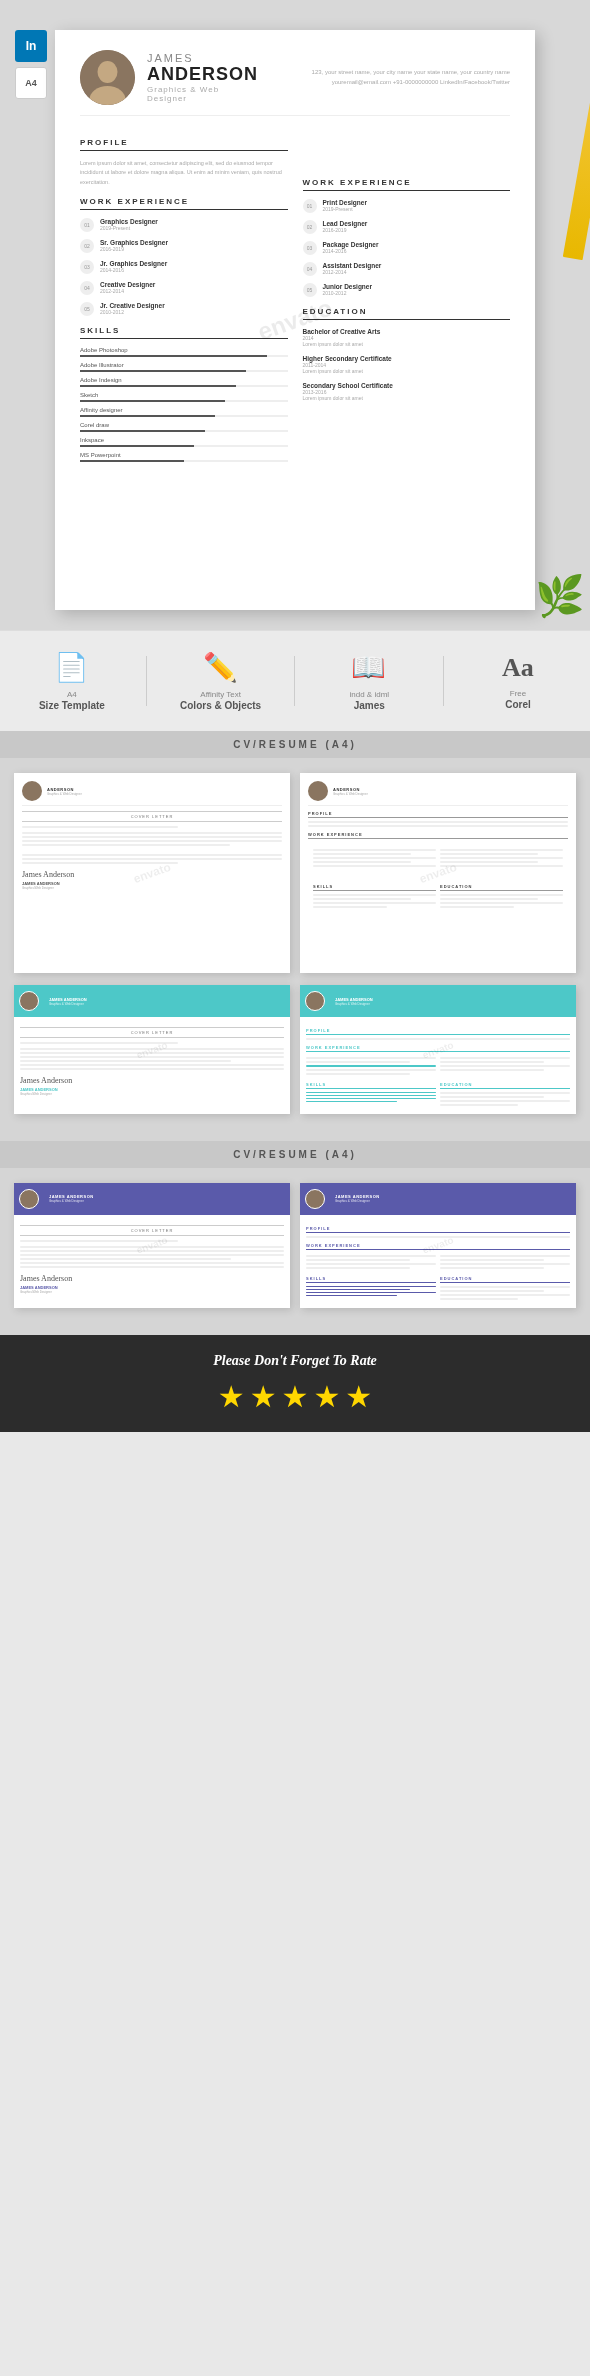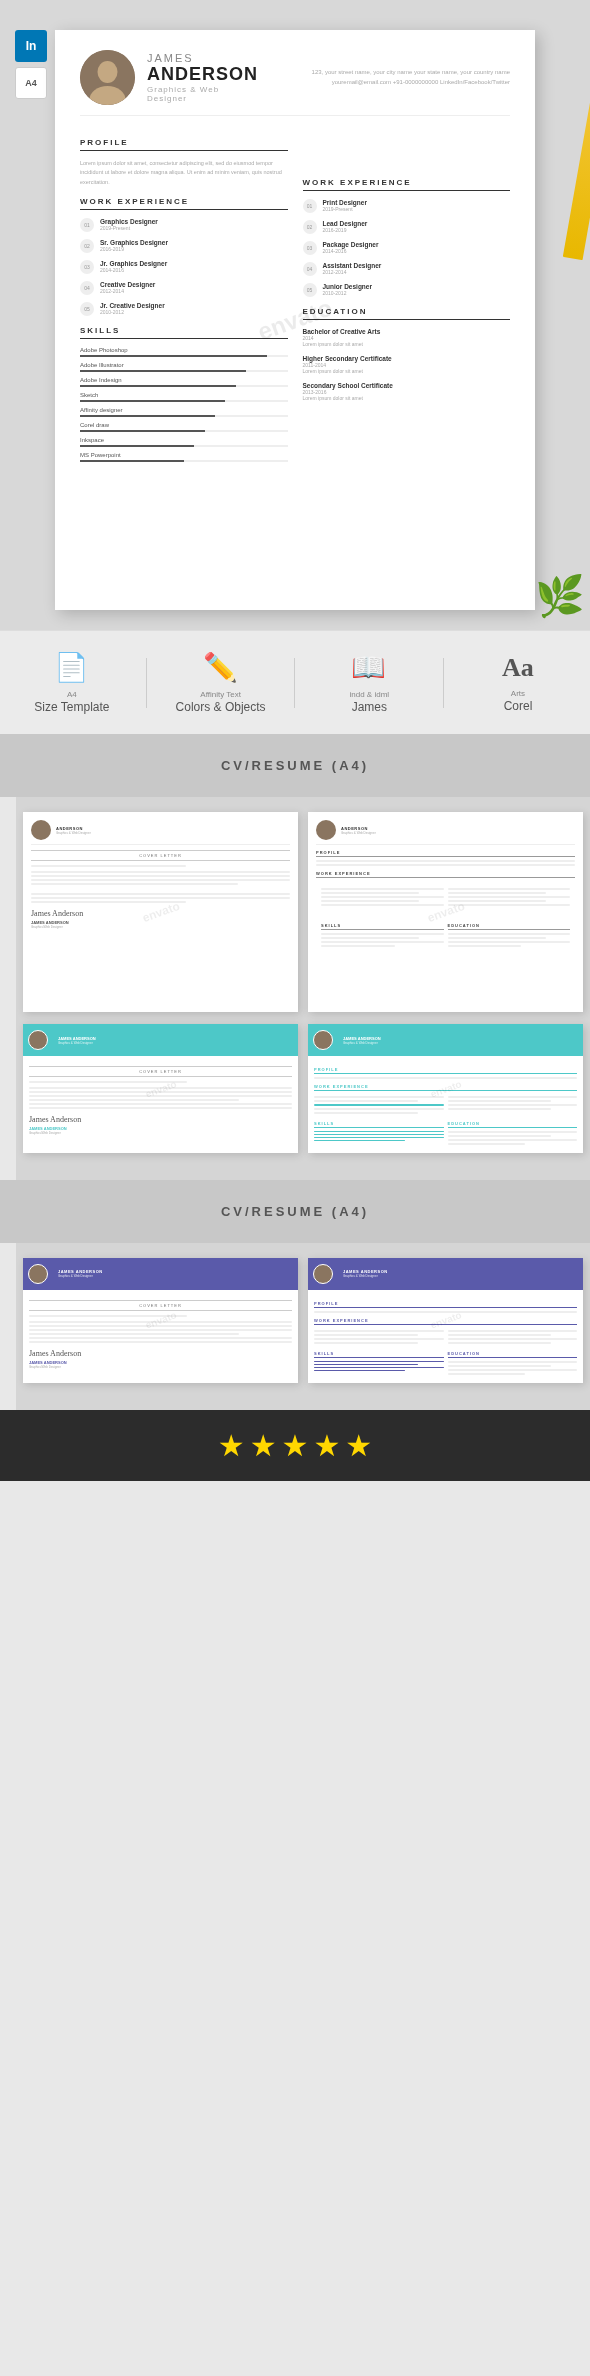--- a/index.html
+++ b/index.html
@@ -235,48 +235,47 @@
       margin-bottom: 6px;
     }
 
     .feature-label-top {
       font-size: 8px;
       color: #888;
       line-height: 1.3;
     }
 
     .feature-label-bottom {
-      font-size: 12px;
+      font-size: 10px;
       color: #555;
-      font-weight: normal;
+      font-weight: bold;
     }
 
     .feature-divider {
       width: 1px;
       height: 50px;
       background: #ccc;
     }
 
     
     .cv-label-bar {
       background: #c8c8c8;
       text-align: center;
-      padding: 24px;
-      font-size: 13px;
+      padding: 8px;
+      font-size: 10px;
       letter-spacing: 3px;
       color: #555;
       font-weight: bold;
       text-transform: uppercase;
     }
 
     
     .preview-section {
       background: #d5d5d5;
-      padding: 15px 7px;
-      margin-left: 16px;
+      padding: 15px 14px;
     }
 
     .preview-row {
       display: flex;
       gap: 10px;
       margin-bottom: 12px;
     }
 
     .mini-card {
       flex: 1;
@@ -704,21 +703,21 @@
   </div>
   <div class="feature-divider"></div>
   <div class="feature-item">
     <div class="feature-icon">📖</div>
     <div class="feature-label-top">indd &amp; idml</div>
     <div class="feature-label-bottom">James</div>
   </div>
   <div class="feature-divider"></div>
   <div class="feature-item">
     <div class="feature-icon" style="font-size:26px; font-weight:bold; color:#555; font-family:Georgia,serif;">Aa</div>
-    <div class="feature-label-top">Arts</div>
+    <div class="feature-label-top">Free</div>
     <div class="feature-label-bottom">Corel</div>
   </div>
 </div>
 
 <div class="cv-label-bar">CV/RESUME (A4)</div>
 
 <div class="preview-section">
   <div class="preview-row">
 
     <div class="mini-card">
@@ -947,20 +946,21 @@
             <div class="mini-line short"></div>
           </div>
         </div>
       </div>
     </div>
 
   </div>
 </div>
 
 <div class="rating-section">
+  <div class="rating-text">Please Don't Forget To Rate</div>
   <div class="stars">
     <span class="star">★</span>
     <span class="star">★</span>
     <span class="star">★</span>
     <span class="star">★</span>
     <span class="star">★</span>
   </div>
 </div>
 
 </body></html>

